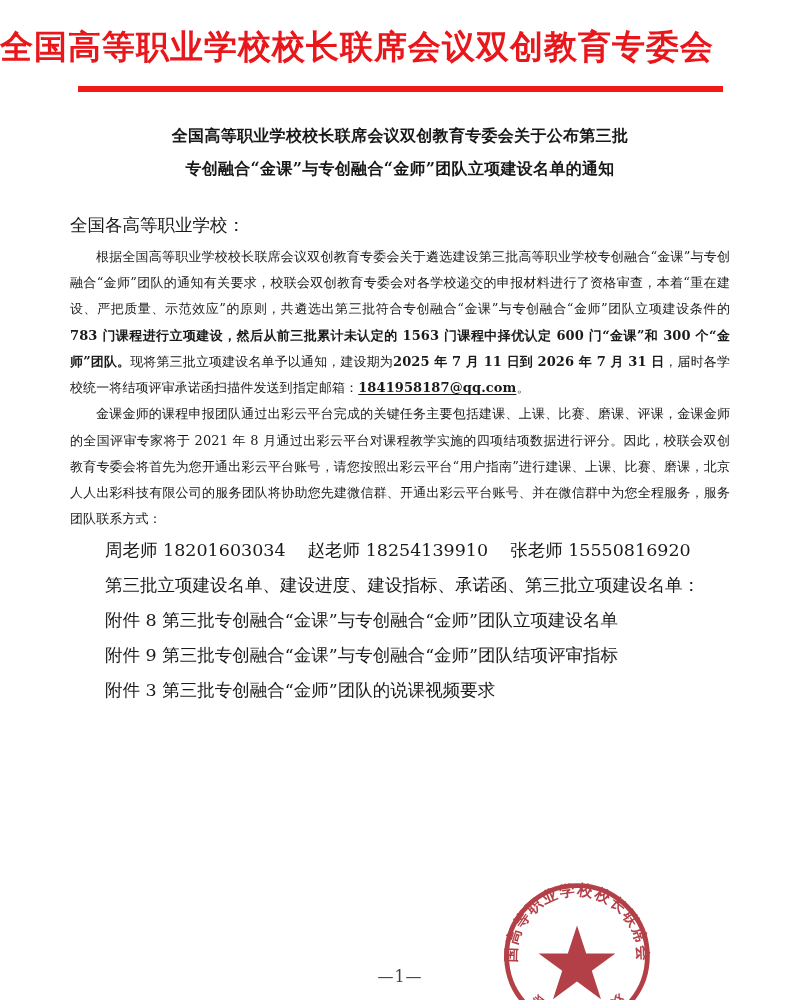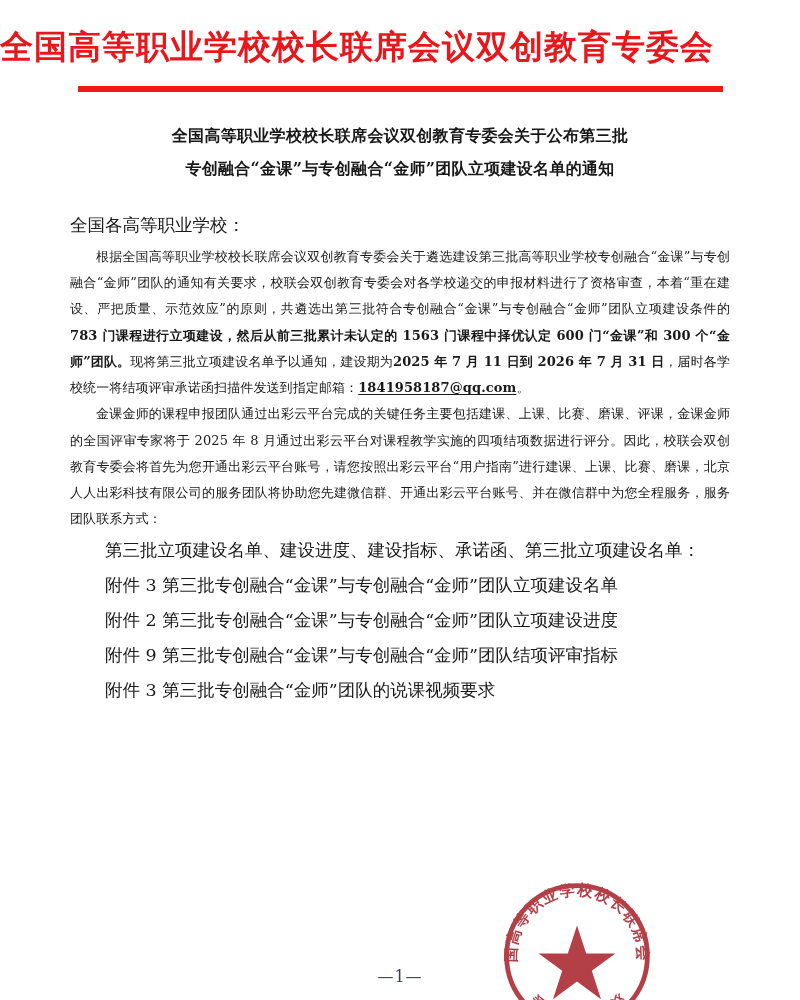--- a/index.html
+++ b/index.html
@@ -130,27 +130,27 @@
     <span class="tline">全国高等职业学校校长联席会议双创教育专委会关于公布第三批</span>
     <span class="tline">专创融合“金课”与专创融合“金师”团队立项建设名单的通知</span>
   </div>
 
   <div class="body-wrap">
 
     <div class="salutation">全国各高等职业学校：</div>
 
     <p class="para"><span>根据全国高等职业学校校长联席会议双创教育专委会关于遴选建设第三批高等职业学校专创融合“金课”与专创融合“金师”团队的通知有关要求，校联会双创教育专委会对各学校递交的申报材料进行了资格审查，本着“重在建设、严把质量、示范效应”的原则，共遴选出第三批符合专创融合“金课”与专创融合“金师”团队立项建设条件的</span><span class="b">783 门课程进行立项建设，然后从前三批累计未认定的 1563 门课程中择优认定 600 门“金课”和 300 个“金师”团队。</span><span>现将第三批立项建设名单予以通知，建设期为</span><span class="b">2025 年 7 月 11 日到 2026 年 7 月 31 日</span><span>，届时各学校统一将结项评审承诺函扫描件发送到指定邮箱：</span><span class="u b">1841958187@qq.com</span><span>。</span></p>
 
-    <p class="para">金课金师的课程申报团队通过出彩云平台完成的关键任务主要包括建课、上课、比赛、磨课、评课，金课金师的全国评审专家将于 2025 年 8 月通过出彩云平台对课程教学实施的四项结项数据进行评分。因此，校联会双创教育专委会将首先为您开通出彩云平台账号，请您按照出彩云平台“用户指南”进行建课、上课、比赛、磨课，北京人人出彩科技有限公司的服务团队将协助您先建微信群、开通出彩云平台账号、并在微信群中为您全程服务，服务团队联系方式：</p>
+    <p class="para">金课金师的课程申报团队通过出彩云平台完成的关键任务主要包括建课、上课、比赛、磨课、评课，金课金师的全国评审专家将于 2021 年 8 月通过出彩云平台对课程教学实施的四项结项数据进行评分。因此，校联会双创教育专委会将首先为您开通出彩云平台账号，请您按照出彩云平台“用户指南”进行建课、上课、比赛、磨课，北京人人出彩科技有限公司的服务团队将协助您先建微信群、开通出彩云平台账号、并在微信群中为您全程服务，服务团队联系方式：</p>
 
+    <div class="contact-line"><span>周老师</span> <span>18201603034</span><span class="gap"></span><span>赵老师</span> <span>18254139910</span><span class="gap"></span><span>张老师</span> <span>15550816920</span></div>
 
     <div class="attach-intro">第三批立项建设名单、建设进度、建设指标、承诺函、第三批立项建设名单：</div>
 
-    <div class="attach-item">附件 3  第三批专创融合“金课”与专创融合“金师”团队立项建设名单</div>
-    <div class="attach-item">附件 2  第三批专创融合“金课”与专创融合“金师”团队立项建设进度</div>
+    <div class="attach-item">附件 8  第三批专创融合“金课”与专创融合“金师”团队立项建设名单</div>
     <div class="attach-item">附件 9  第三批专创融合“金课”与专创融合“金师”团队结项评审指标</div>
     <div class="attach-item">附件 3  第三批专创融合“金师”团队的说课视频要求</div>
 
   </div>
 
   <svg class="seal" viewBox="0 0 200 200">
     <defs>
       <path id="sealArcTop" d="M 100,100 m -76,0 a 76,76 0 1,1 152,0" fill="none"></path>
       <path id="sealArcBot" d="M 100,100 m 70,0 a 70,70 0 1,1 -140,0" fill="none"></path>
     </defs>

